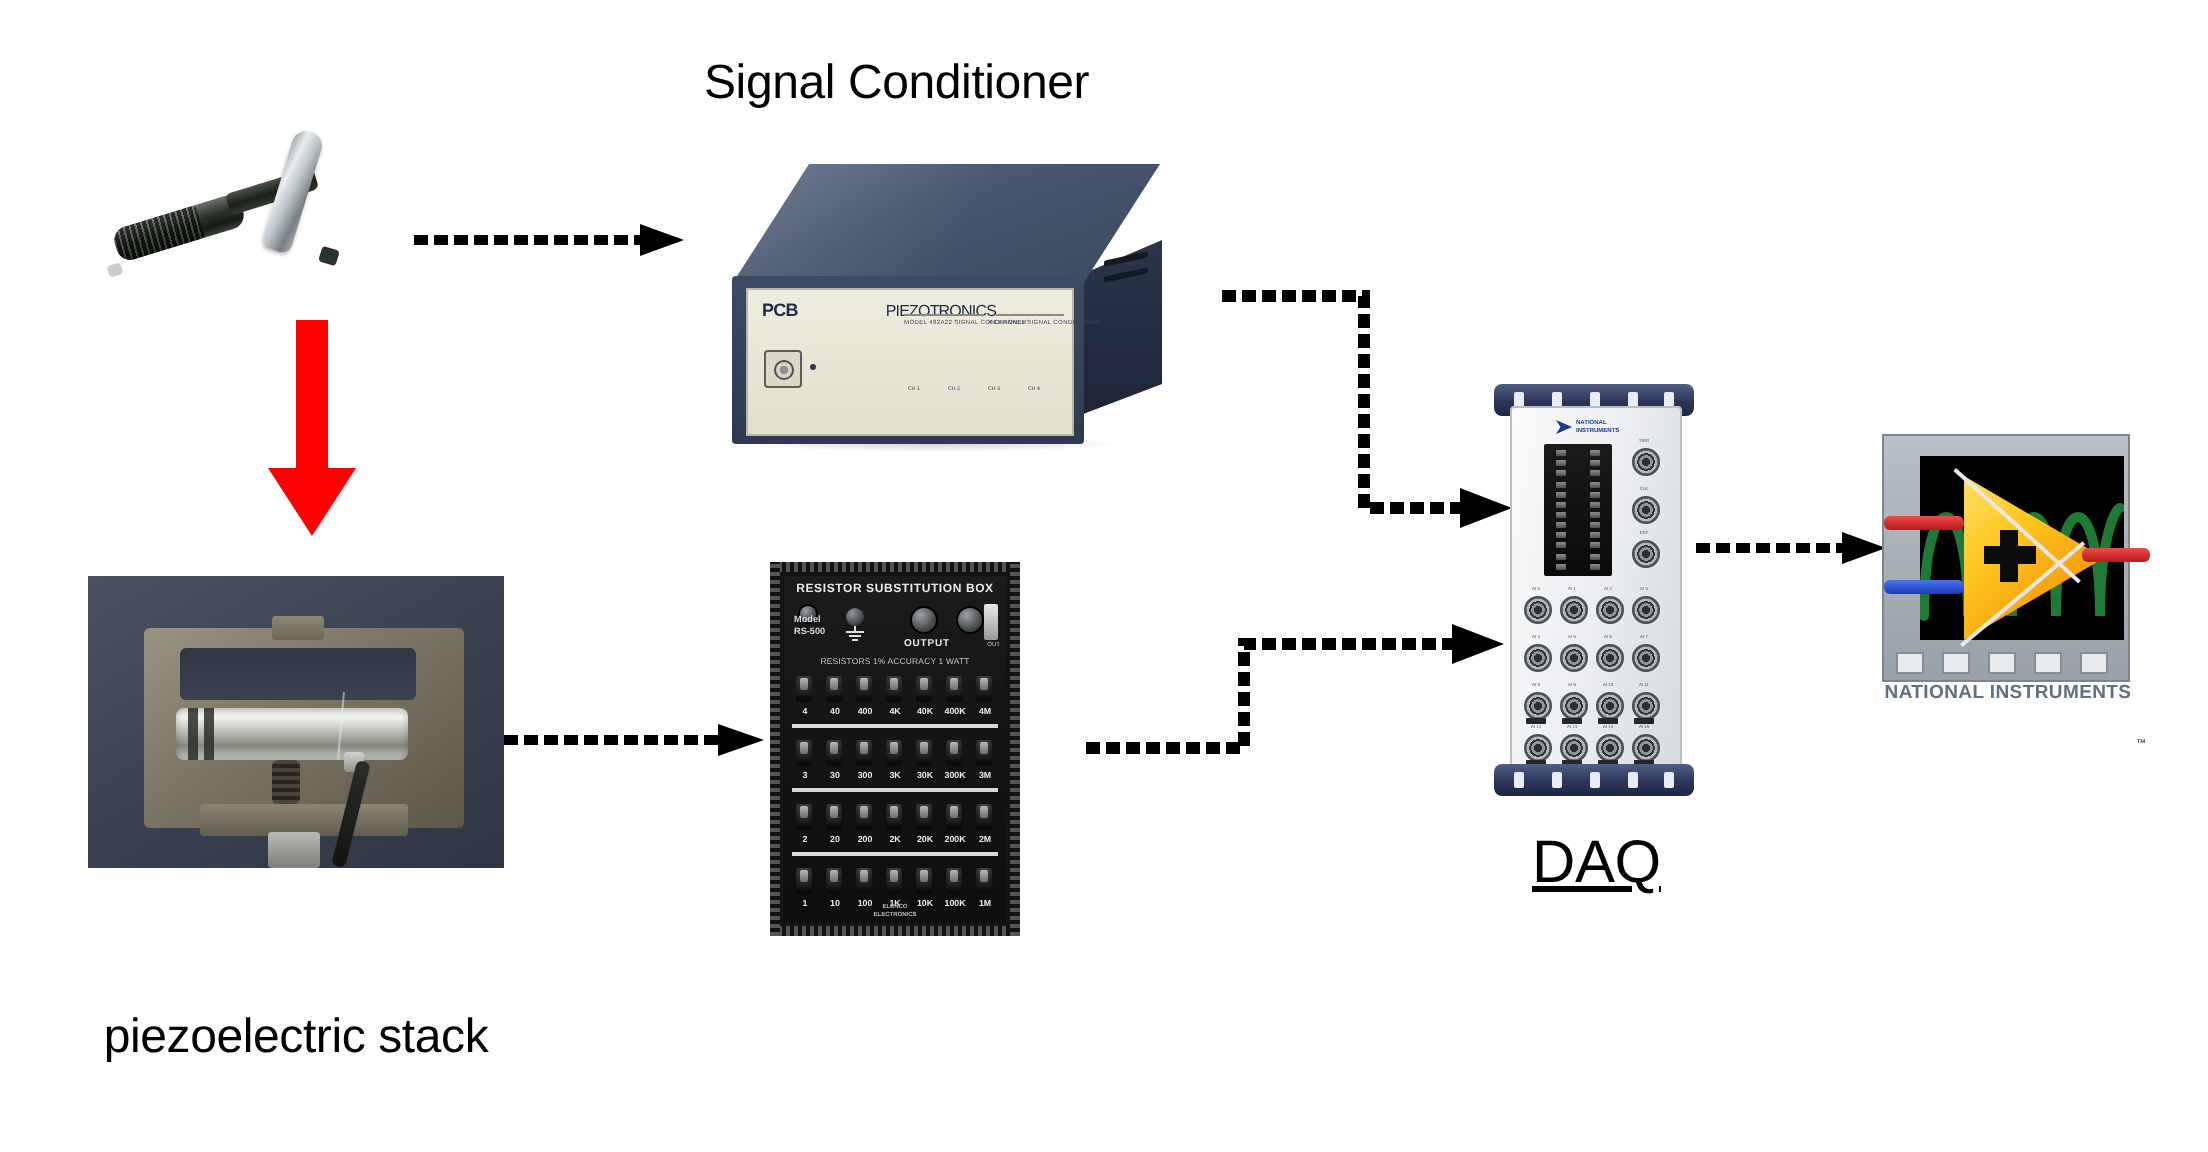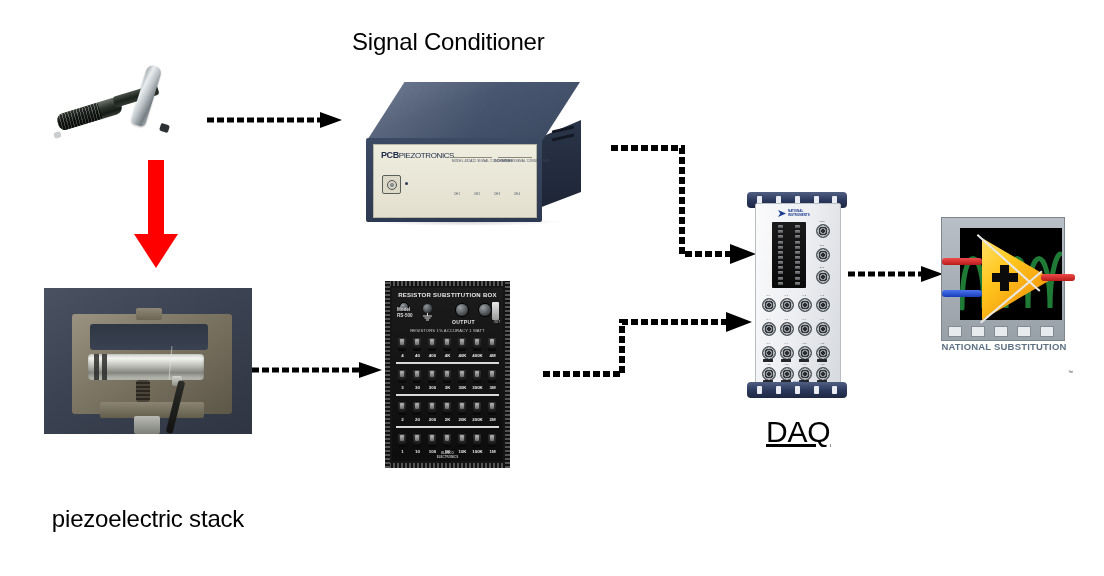--- a/index.html
+++ b/index.html
@@ -167,21 +167,21 @@
   }
   .sc-logo {
     position: absolute;
     left: 7px; top: 5px;
     font-family: "Liberation Sans", sans-serif;
     font-weight: 700;
     font-size: 9px;
     color: #1e2b47;
     letter-spacing: -0.4px;
   }
-  .sc-logo .small { font-weight: 400; font-size: 8px; }
+  .sc-logo .small { font-weight: 400; font-size: 8px; padding-left: 44px; }
   .sc-rule {
     position: absolute;
     height: 1px;
     background: #8d8a7c;
   }
   .sc-microtext {
     position: absolute;
     font-size: 3px;
     color: #3a4257;
     letter-spacing: 0.2px;
@@ -1016,17 +1016,17 @@
       <div class="lv-lead red1"></div>
       <div class="lv-lead blue1"></div>
       <div class="lv-tri-grad"></div>
       <div class="lv-slash"></div>
       <div class="lv-slash2"></div>
       <div class="lv-plus-h"></div>
       <div class="lv-plus-v"></div>
     </div>
     <div class="lv-lead red2"></div>
 
-    <div class="lv-ni-text">NATIONAL SUBSTITUTION</div>
+    <div class="lv-ni-text">NATIONAL INSTRUMENTS</div>
     <div class="lv-tm">™</div>
   </div>
 
 </div>
 
 </body></html>

